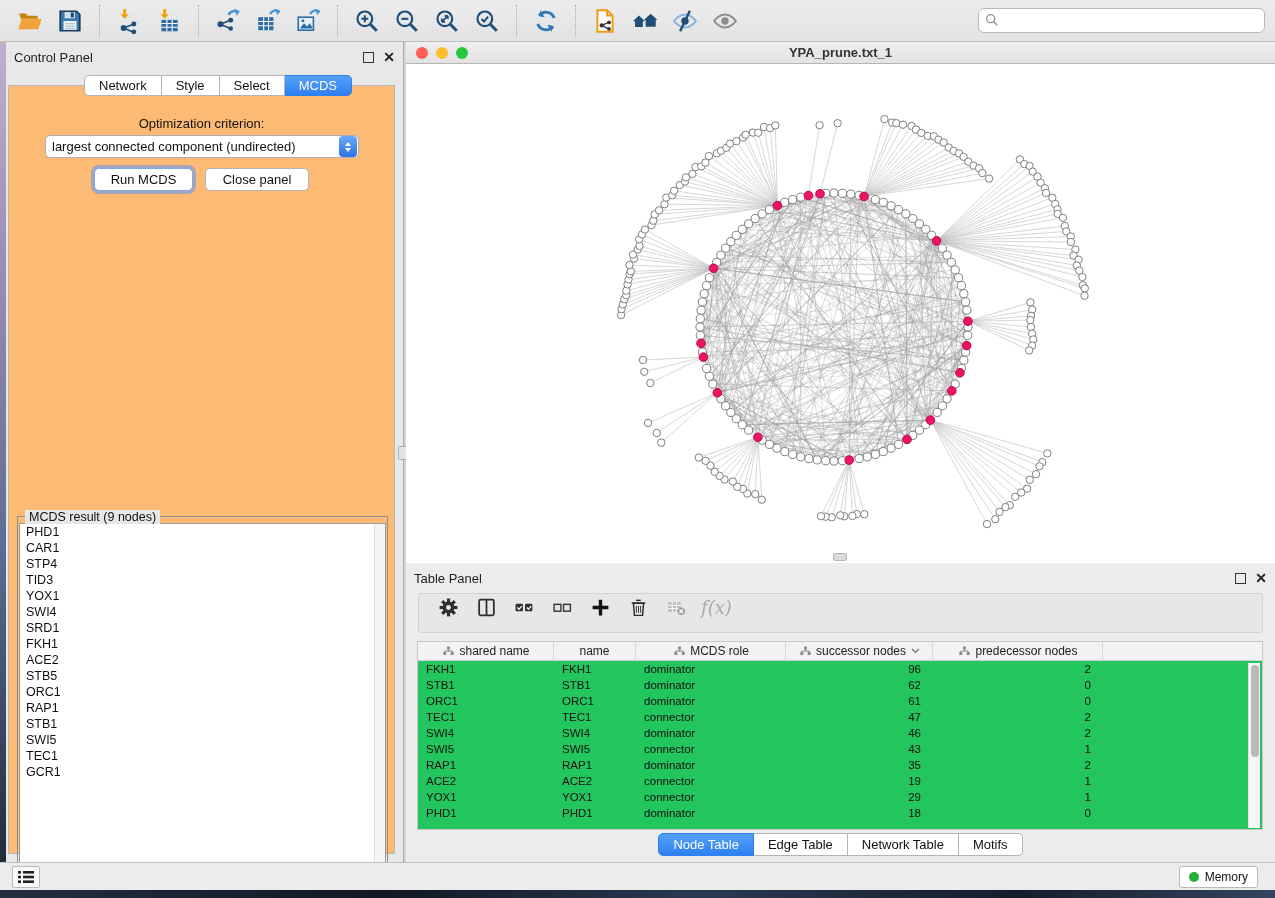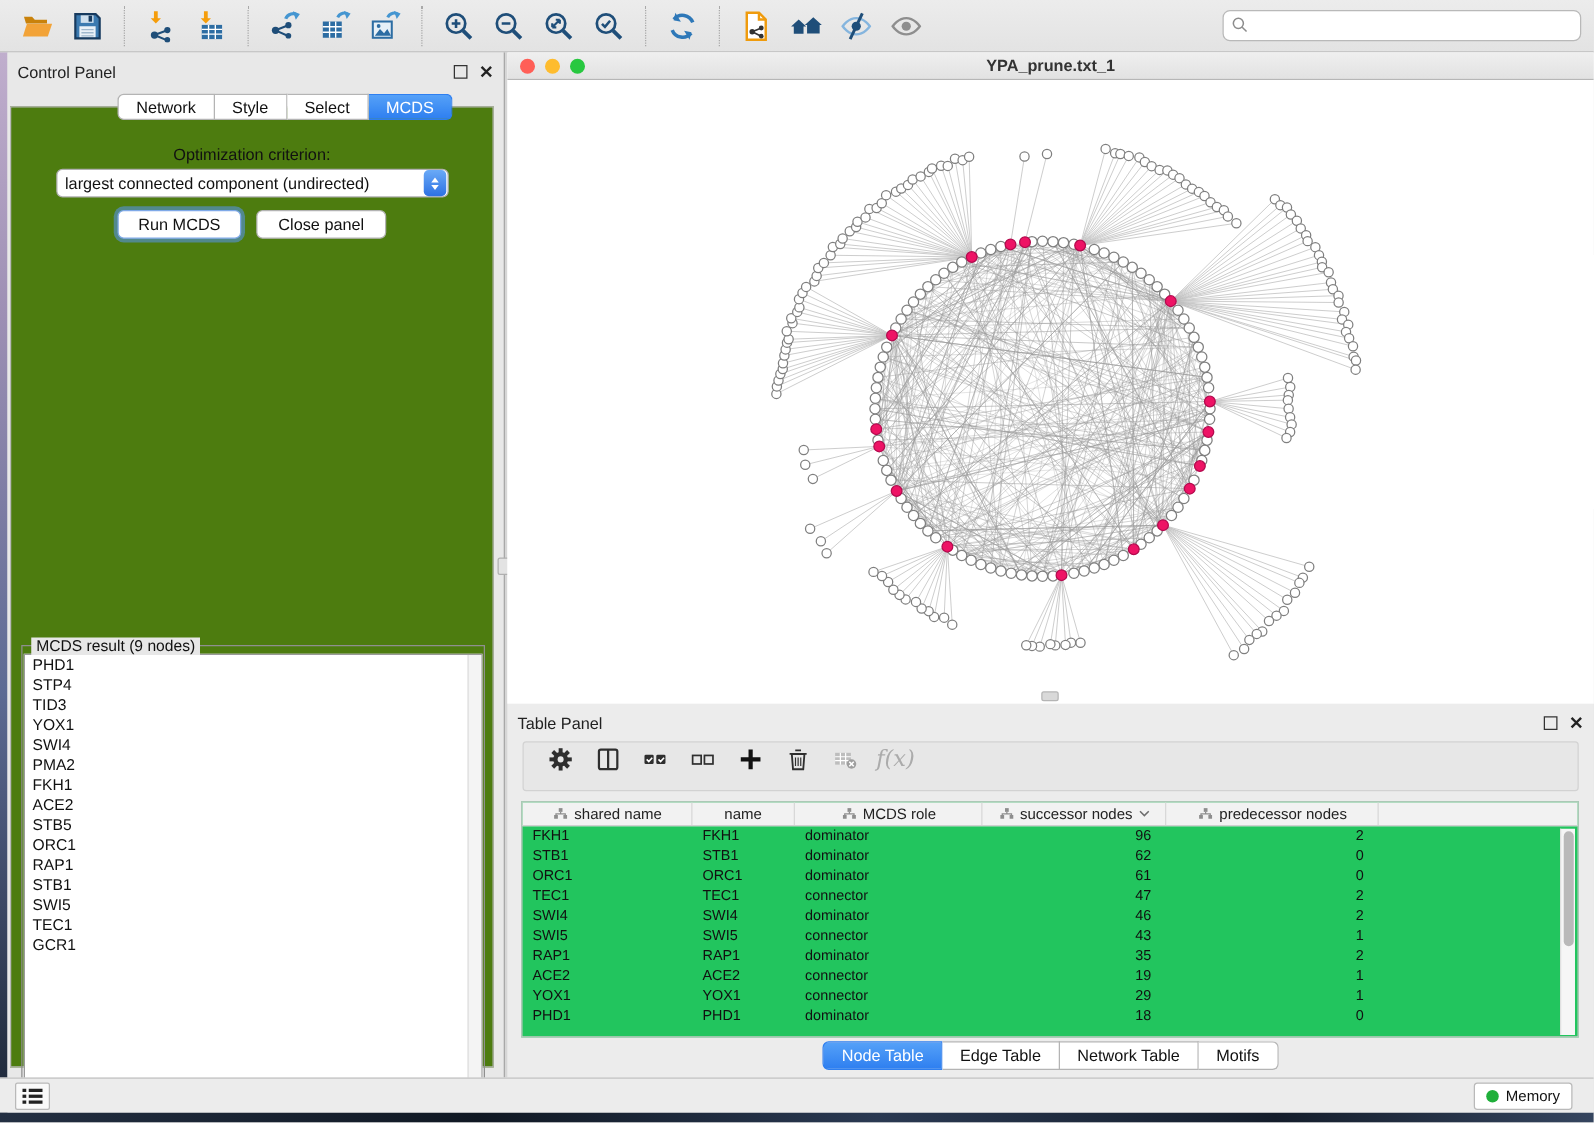--- a/index.html
+++ b/index.html
@@ -25,29 +25,29 @@
     background:linear-gradient(90deg,#232f42,#101823 30%,#2a3952 55%,#141d2b 80%,#35455f); }
 
   
   #control-panel { position:absolute; left:6px; top:42px; width:397px; height:820px; background:#e8e8e8; }
   .panel-head { display:flex; align-items:center; height:26px; padding:4px 8px 0 8px; }
   .panel-title { font-size:13px; color:#222; }
   .win-btns { margin-left:auto; display:flex; align-items:center; gap:9px; }
   .float-ic { width:11px; height:11px; border:1.6px solid #333; background:transparent; }
   .close-ic { font-size:14px; font-weight:bold; color:#222; line-height:11px; }
 
-  #cp-tabs { position:absolute; left:88px; top:33px; display:flex; z-index:3;text-align:center; }
+  #cp-tabs { position:absolute; left:78px; top:33px; display:flex; z-index:3;text-align:center; }
   .seg-tab { height:21px; padding:0 14px; font-size:13px; background:#fff; border:1px solid #b4b4b4;
     border-left:none; display:flex; align-items:center; color:#111; }
   .seg-tab:first-child { border-left:1px solid #b4b4b4; border-radius:5px 0 0 5px; }
   .seg-tab:last-child { border-radius:0 5px 5px 0; }
   .seg-tab.selected { background:linear-gradient(#55a1f8,#2e7ff0); color:#fff; border-color:#2e7ff0; }
 
   #cp-box { position:absolute; left:2px; top:43px; width:387px; height:769px;
-    border:1px solid #b7b7b7; background:#4d7c0f; }
+    border:1px solid #b7b7b7; background:#fdba74; }
   #opt-label { position:absolute; left:0; top:30px; width:100%; text-align:center; font-size:13px; color:#111; }
   #opt-select { position:absolute; left:36px; top:49px; width:314px; height:23px; background:#fff;
     border:1px solid #b0b0b0; border-radius:5px; display:flex; align-items:center; }
   #opt-select .val { flex:1; text-align:left; font-size:13px; color:#111; padding-left:6px; }
   #opt-select .stepper { width:18px; height:21px; border-radius:4px; margin-right:1px;
     background:linear-gradient(#6aaaf7,#2d71e3); display:flex; flex-direction:column; align-items:center; justify-content:center; gap:2px; }
   .chev-up { width:0; height:0; border-left:3.5px solid transparent; border-right:3.5px solid transparent; border-bottom:4.5px solid #fff; }
   .chev-dn { width:0; height:0; border-left:3.5px solid transparent; border-right:3.5px solid transparent; border-top:4.5px solid #fff; }
   .cp-btn { position:absolute; top:82px; height:23px; background:#fff; border:1px solid #b3b3b3;
     border-radius:5px; font-size:13px; color:#111; display:flex; align-items:center; justify-content:center; }
@@ -278,25 +278,26 @@
           <span class="chev-dn"></span>
         </span>
     </div>
     <div class="cp-btn" id="run-btn">Run MCDS</div>
     <div class="cp-btn" id="close-btn">Close panel</div>
     <div id="result-box">
       <div id="result-frame"></div>
       <div id="result-title">MCDS result (9 nodes)</div>
       <div id="result-list">
           <div class="item">PHD1</div>
+          <div class="item">CAR1</div>
           <div class="item">STP4</div>
           <div class="item">TID3</div>
           <div class="item">YOX1</div>
           <div class="item">SWI4</div>
-          <div class="item">PMA2</div>
+          <div class="item">SRD1</div>
           <div class="item">FKH1</div>
           <div class="item">ACE2</div>
           <div class="item">STB5</div>
           <div class="item">ORC1</div>
           <div class="item">RAP1</div>
           <div class="item">STB1</div>
           <div class="item">SWI5</div>
           <div class="item">TEC1</div>
           <div class="item">GCR1</div>
         </div>

